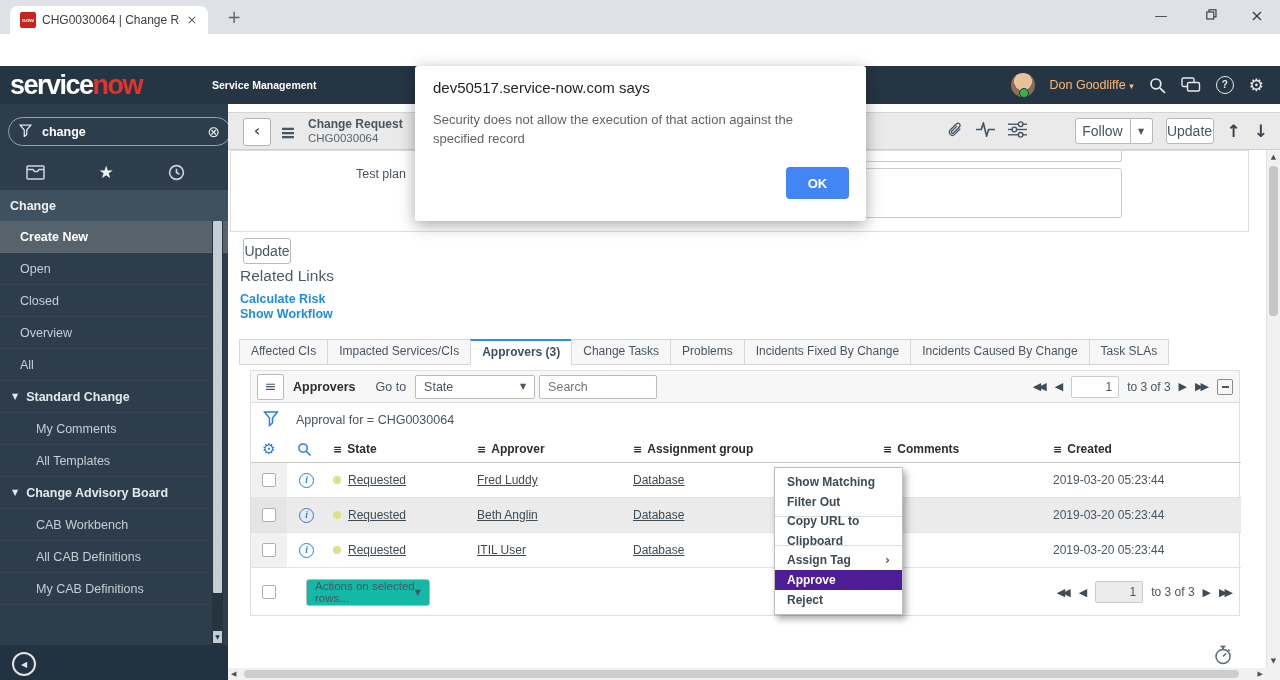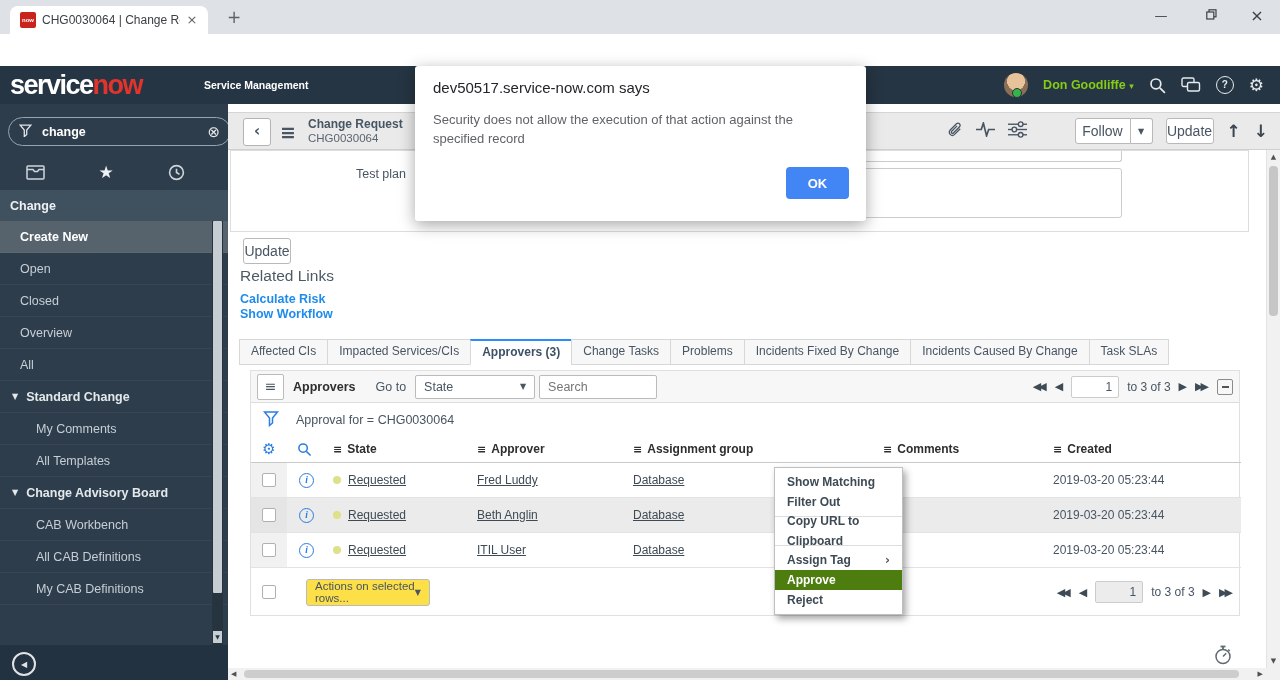--- a/index.html
+++ b/index.html
@@ -19,25 +19,25 @@
   .newtab{left:222px;top:5px;width:24px;height:24px;color:#5f6368;font-size:17px;line-height:24px;text-align:center;}
   .winbtn{top:4px;width:30px;height:24px;color:#3c4043;text-align:center;line-height:24px;font-size:13px;}
   .addr{left:0;top:34px;width:1280px;height:32px;background:#fff;}
   .navg{top:41px;font-size:16px;color:#5f6368;}
   .blackbar{left:134px;top:39px;width:1006px;height:22px;background:#000;border-radius:3px;}
 
   
   .snheader{left:0;top:66px;width:1280px;height:38px;background:var(--header-bg,#263543);}
   .logo{left:10px;top:4px;font-size:27px;font-weight:bold;letter-spacing:-1.5px;line-height:30px;}
   .logo .svc{color:#fff;} .logo .now{color:var(--brand-red,#e1342c);}
-  .product{left:164px;top:13px;color:#fff;font-size:10.5px;font-weight:bold;padding-left:40px;}
+  .product{left:172px;top:13px;color:#fff;font-size:10.5px;font-weight:bold;padding-left:40px;}
   .snright{right:0;top:0;height:38px;display:flex;align-items:center;gap:15px;padding-right:16px;}
   .avatar{width:24px;height:24px;border-radius:50%;background:radial-gradient(circle at 50% 35%,#e8c39a 0 45%,#8a6f57 46% 100%);position:relative;}
   .avatar .dot{position:absolute;right:-1px;bottom:-1px;width:8px;height:8px;border-radius:50%;background:#36b34a;border:1.5px solid #263543;}
-  .uname{color:#84cc16;font-size:12.5px;font-weight:bold;}
+  .uname{color:#fdba74;font-size:12.5px;font-weight:normal;}
   .hicon{color:#e6eaec;display:flex;align-items:center;}
   .helpc{width:16px;height:16px;border:1.5px solid #e6eaec;border-radius:50%;color:#e6eaec;
          font-size:10px;line-height:16px;text-align:center;font-weight:bold;}
   .geer{font-size:17px;color:#e6eaec;}
 
   
   .sidebar{left:0;top:104px;width:228px;height:576px;background:var(--sidebar-bg,#2e3d4c);}
   .filterbox{left:8px;top:13px;width:201px;height:27px;border:1px solid #93a5b1;border-radius:15px;
              display:flex;align-items:center;padding:0 10px;gap:8px;}
   .filterbox input{background:transparent;border:none;color:#fff;font-size:12.5px;font-weight:bold;width:130px;}
@@ -126,21 +126,21 @@
         border-bottom:1px solid #e3e3e3;font-size:12px;color:#485563;}
   .cell.cb{background:#f1f1f1;justify-content:center;padding-left:0;}
   .r2 .cell{background:#ebebeb;} .r2 .cell.cb{background:#e5e5e5;}
   .rowlink{color:#3e4a54;text-decoration:underline;}
   .dot{display:inline-block;width:8px;height:8px;border-radius:50%;background:var(--state-dot,#dfe08a);margin-right:7px;}
   .infoi{width:15px;height:15px;border:1.5px solid #2a7de1;border-radius:50%;color:#2a7de1;
          font-size:9.5px;font-style:italic;font-family:"Liberation Serif",serif;font-weight:bold;
          display:flex;align-items:center;justify-content:center;box-sizing:border-box;}
   .cbx{appearance:none;-webkit-appearance:none;width:14px;height:14px;border:1px solid #b0b0b0;background:#fff;border-radius:2px;margin:0;}
   .lfooter{height:48px;display:flex;align-items:center;padding:0 6px 0 0;box-sizing:border-box;}
-  .actsel{margin-left:30px;width:124px;height:27px;background:#fde047;border:1px solid #bbb;border-radius:3px;
+  .actsel{margin-left:30px;width:124px;height:27px;background:#14b8a6;border:1px solid #bbb;border-radius:3px;
           display:flex;align-items:center;padding:0 8px;box-sizing:border-box;font-size:11.5px;color:#485563;}
   .actsel .car{margin-left:auto;font-size:8px;}
   .bgear{font-size:15px;color:#2a7de1;}
 
   
   .vscroll{left:1266px;top:150px;width:14px;height:518px;background:#f1f1f1;border-left:1px solid #e3e3e3;box-sizing:border-box;}
   .vscroll .up{position:absolute;top:3px;left:0;width:13px;text-align:center;font-size:7px;color:#505050;}
   .vscroll .dn{position:absolute;bottom:3px;left:0;width:13px;text-align:center;font-size:7px;color:#505050;}
   .vscroll .thumb{position:absolute;top:16px;left:2px;width:9px;height:150px;background:#c6c6c6;border-radius:4px;}
   .hscroll{left:228px;top:668px;width:1038px;height:12px;background:#f1f1f1;}
@@ -148,21 +148,21 @@
   .hscroll .rt{position:absolute;right:3px;top:2px;font-size:7px;color:#505050;}
   .hscroll .thumb{position:absolute;left:16px;top:2px;width:995px;height:8px;background:#cdcdcd;border-radius:4px;}
   .corner{left:1266px;top:668px;width:14px;height:12px;background:#f1f1f1;}
 
   
   .ctxmenu{left:774px;top:467px;width:127px;background:#fff;border:1px solid #bfbfbf;
            box-shadow:3px 4px 7px rgba(0,0,0,.35);padding:4px 0;z-index:40;}
   .mi{height:20px;line-height:20px;padding:0 12px;font-size:12px;font-weight:bold;color:#3e4a54;
       display:flex;align-items:center;}
   .mi .sub{margin-left:auto;font-size:12px;color:#555;}
-  .mi.hl{background:#4d7c0f;color:#fff;}
+  .mi.hl{background:#4c1d95;color:#fff;}
   .mdiv{height:1px;background:#ddd;margin:4px 0;}
   .dialog{left:415px;top:66px;width:451px;height:155px;background:#fff;border-radius:3px;
           box-shadow:0 4px 16px rgba(0,0,0,.35);z-index:50;}
   .dtitle{left:18px;top:13px;font-size:15px;color:#232629;}
   .dmsg{left:18px;top:44px;width:405px;font-size:13px;line-height:19px;color:#5f6368;}
   .okbtn{left:371px;top:101px;width:63px;height:32px;background:var(--ok-blue,#4285f4);border-radius:4px;
          color:#fff;font-size:13px;font-weight:bold;display:flex;align-items:center;justify-content:center;}
   .stopw{left:1214px;top:645px;}
 </style>
 </head>

